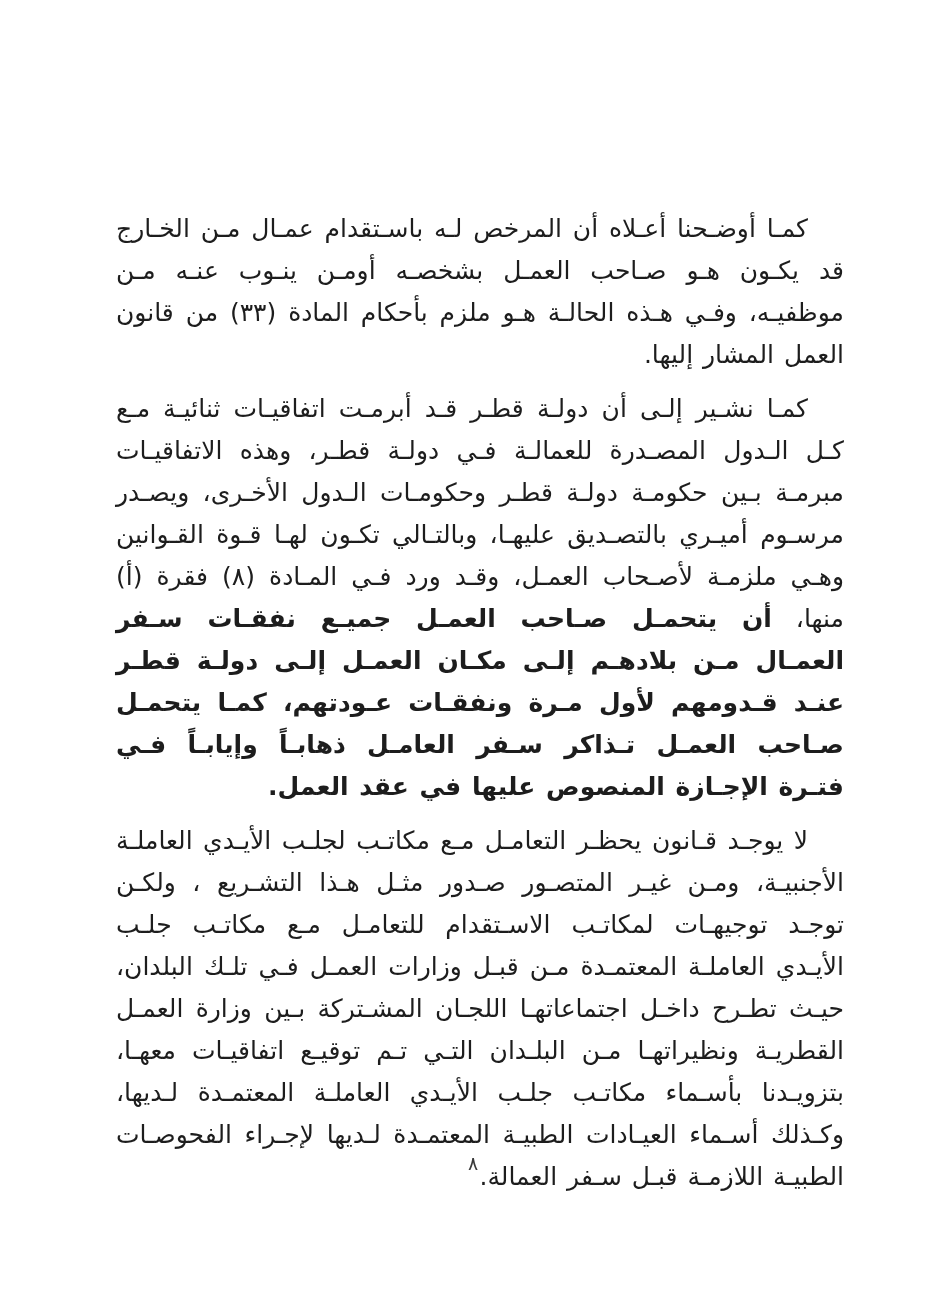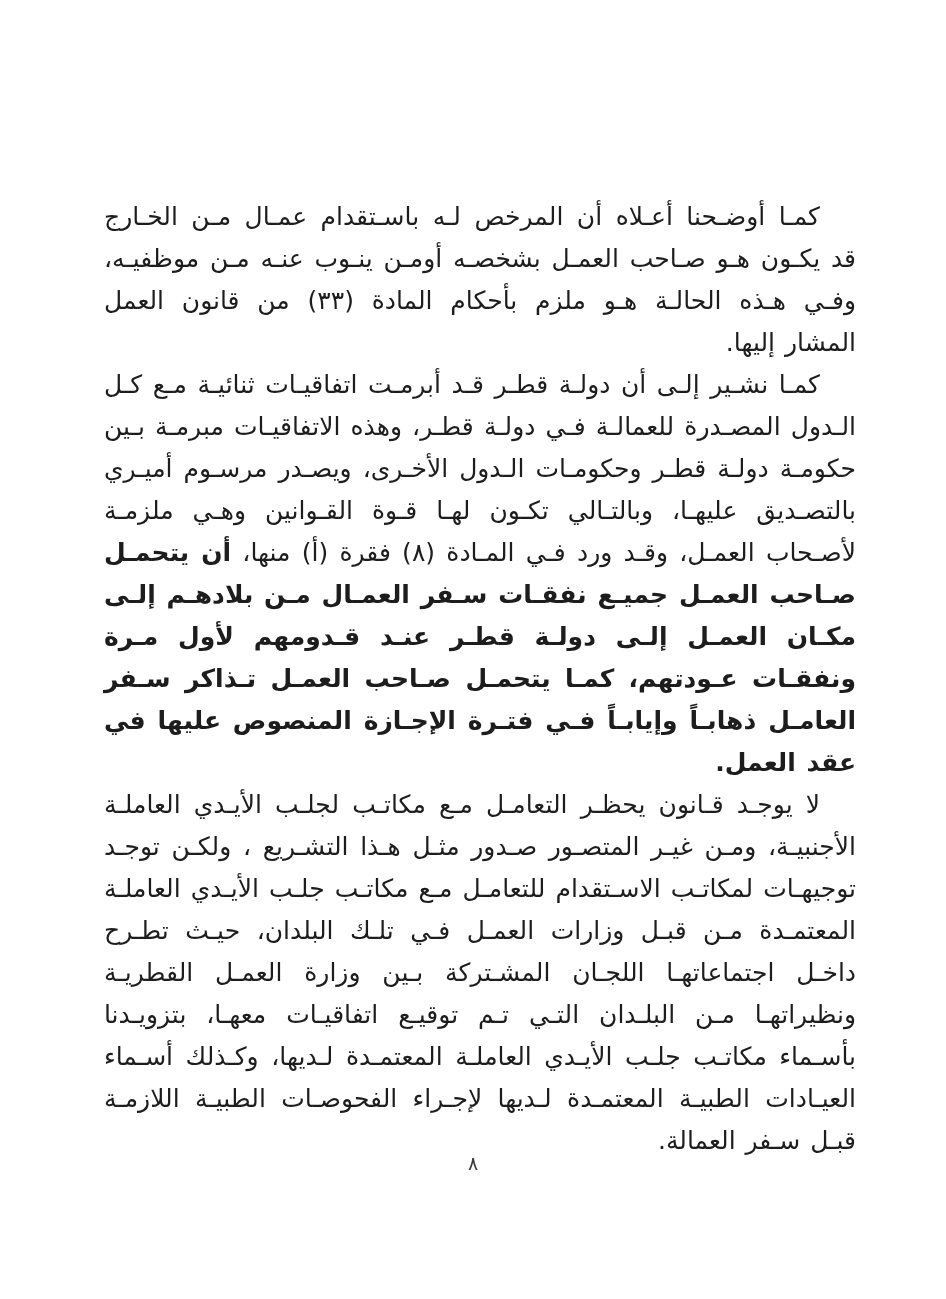--- a/index.html
+++ b/index.html
@@ -22,21 +22,21 @@
       width: 752px;
       direction: rtl;
       text-align: justify;
       color: #1d1d1d;
       font-size: 25px;
       line-height: 42px;
       letter-spacing: 0;
       word-spacing: 2px;
     }
     .para {
-      margin: 0;
+      margin: 12px;
       padding: 0;
       text-indent: 36px;
     }
     .para .bold-run {
       font-weight: bold;
     }
     .page-footer {
       position: absolute;
       top: 1152px;
       left: 0;

